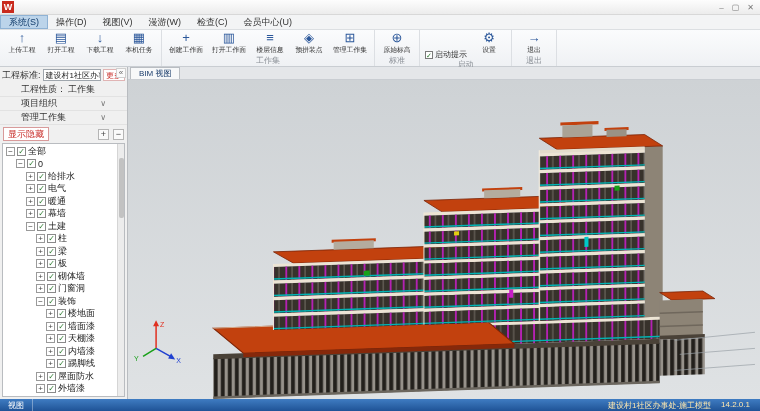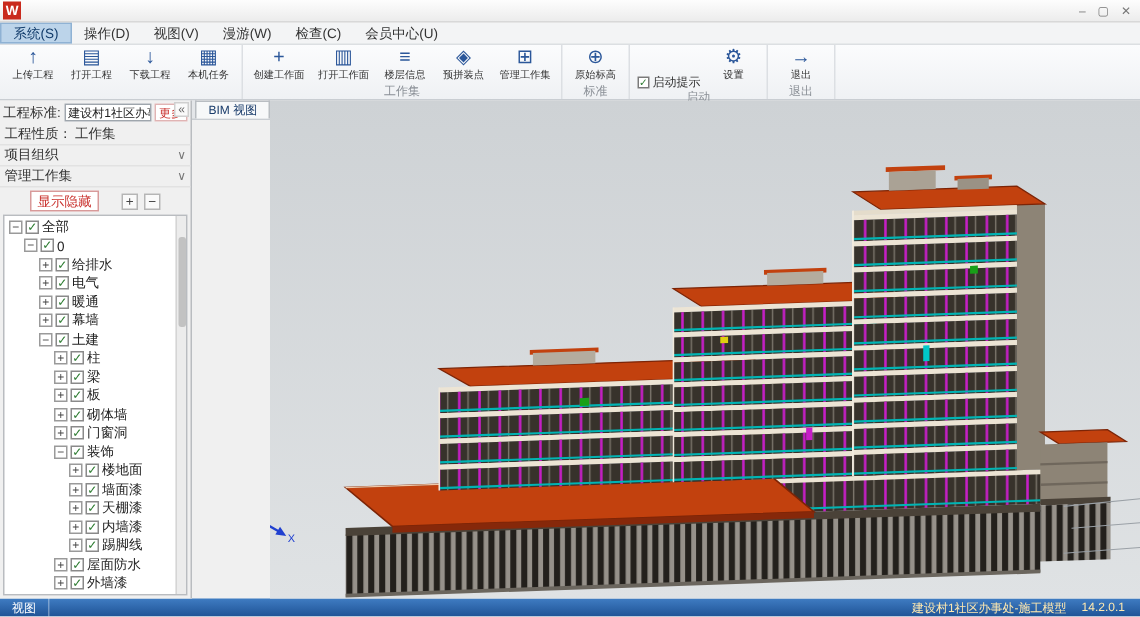--- a/index.html
+++ b/index.html
@@ -27,41 +27,41 @@
   .rbtn .lbl{font-size:8px;color:#333;white-space:nowrap;transform:scale(.85);transform-origin:center top}
   .rgrouplabel{text-align:center;font-size:8px;color:#8a8f96;height:10px;line-height:10px}
   .startupchk{display:flex;align-items:center;gap:2px;font-size:8px;color:#333;padding:18px 2px 0}
   .chkbox{width:8px;height:8px;border:1px solid #7a7a7a;background:#fff;font-size:7px;line-height:7px;color:#2e7d32;text-align:center}
 
   
   .main{display:flex;height:332px}
   .leftpanel{width:128px;background:#f0f0f0;border-right:1px solid #b9bcc0;display:flex;flex-direction:column;position:relative;font-size:9px}
   .collapse-btn{position:absolute;top:1px;right:1px;font-size:8px;color:#666;border:1px solid #cfcfcf;background:#fafafa;width:10px;height:10px;line-height:8px;text-align:center}
   .lp-row{display:flex;align-items:center;gap:2px;padding:1px 2px;height:16px}
-  .lp-row2{height:14px;display:flex;align-items:center;padding:0 3px;gap:2px;border-bottom:1px solid #e2e2e2}
+  .lp-row2{height:14px;display:flex;align-items:center;padding:0 21px;gap:2px;border-bottom:1px solid #e2e2e2}
   .lp-label{white-space:nowrap;color:#333}
   .dropdown{flex:1;height:12px;background:#fff;border:1px solid #9fa6ad;display:flex;align-items:center;font-size:8px;overflow:hidden;white-space:nowrap;padding-left:2px;color:#222}
   .more-btn{color:#c9302c;font-size:8px;border:1px solid #e0b4b4;background:#fff;padding:0 2px;height:12px;line-height:11px}
   .sec-caret{margin-left:auto;color:#777;font-size:8px}
-  .showhide-row{height:18px;display:flex;align-items:center;padding:1px 20px;gap:2px}
+  .showhide-row{height:18px;display:flex;align-items:center;padding:1px 3px;gap:2px}
   .showhide-btn{color:#c9302c;border:1px solid #d89a9a;background:#fff;font-size:9px;padding:0 4px;height:14px;line-height:13px}
   .mini-btn{margin-left:auto;width:11px;height:11px;border:1px solid #b5b5b5;background:#fafafa;font-size:9px;line-height:9px;text-align:center;color:#444}
   .mini-btn+.mini-btn{margin-left:2px}
 
   .tree-wrap{flex:1;margin:0 2px 2px;background:#fff;border:1px solid #b9bcc0;position:relative;overflow:hidden}
   .tree{position:absolute;inset:1px 8px 1px 1px;overflow:hidden}
   .tree-row{display:flex;align-items:center;height:12.5px;white-space:nowrap}
   .expander{width:9px;height:9px;border:1px solid #9a9a9a;background:#fff;font-size:8px;line-height:7px;text-align:center;color:#444;flex:0 0 9px;margin-right:2px}
   .cb{width:9px;height:9px;border:1px solid #8a8a8a;background:#fff;font-size:8px;line-height:8px;text-align:center;color:#2e7d32;flex:0 0 9px;margin-right:2px}
   .tlabel{font-size:9px;color:#222}
   .vscroll{position:absolute;top:0;right:0;width:7px;bottom:0;background:#ececec;border-left:1px solid #d5d5d5}
   .vthumb{position:absolute;top:14px;left:1px;width:5px;height:60px;background:#c2c2c2;border-radius:2px}
 
   
-  .viewcol{flex:1;display:flex;flex-direction:row;min-width:0}
+  .viewcol{flex:1;display:flex;flex-direction:column;min-width:0}
   .viewtabs{height:13px;background:#e4e6e9;border-bottom:1px solid #c9cdd2;display:flex;align-items:flex-end;padding-left:2px}
   .viewtab{background:#f7f8f9;border:1px solid #b9bdc2;border-bottom:none;font-size:8px;color:#1a3c6b;padding:0 8px;height:12px;line-height:11px}
   .canvas{flex:1;position:relative;background:linear-gradient(#ced2d5,#dfe2e4)}
   .canvas svg{position:absolute;inset:0;width:100%;height:100%}
 
   
   .statusbar{height:12px;background:linear-gradient(#3f7cc2,#1f5396);display:flex;align-items:center;color:#fff;font-size:8px}
   .status-left{padding:18px 8px;border-right:1px solid rgba(255,255,255,.35);height:100%;display:flex;align-items:center}
   .status-right{margin-left:auto;padding-right:10px;color:#ffe9b0;display:flex;gap:10px}
 </style>

